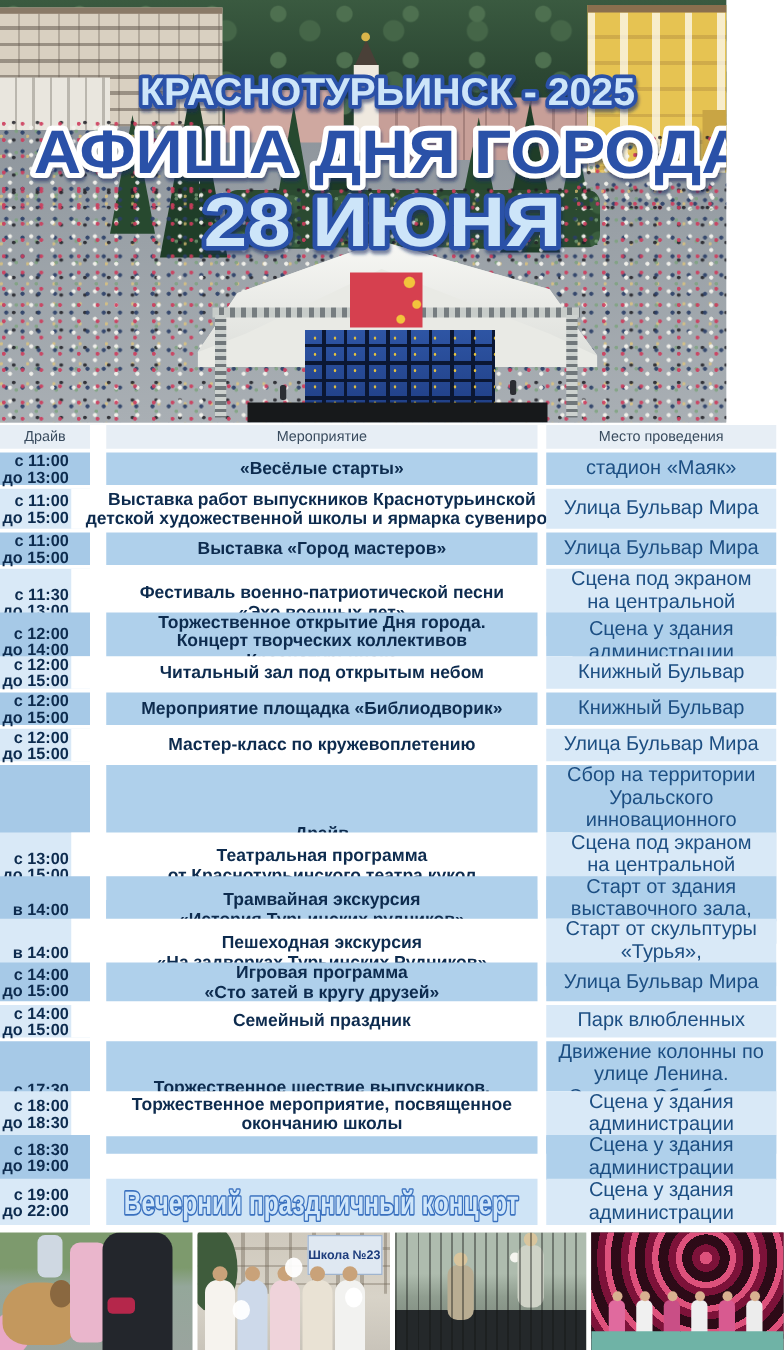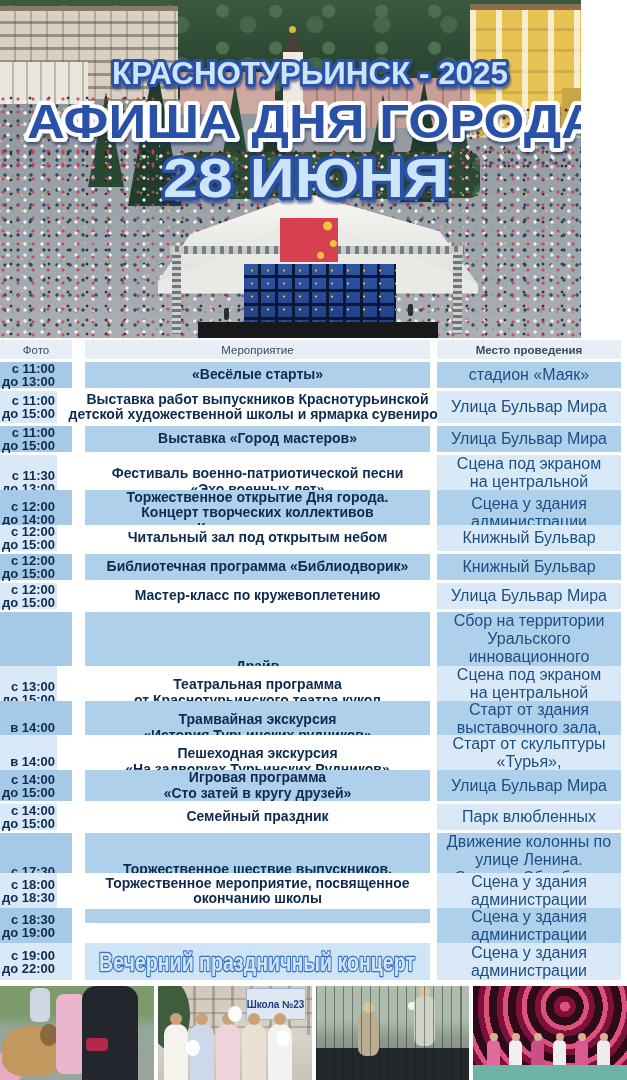--- a/index.html
+++ b/index.html
@@ -85,21 +85,21 @@
       display:grid;row-gap:3px;
       grid-template-rows:19px 26px 32px 26px 32px 32px 26px 26px 26px 51px 32px 31px 32px 31px 26px 37px 32px 32px 37px;}
   .hrow,.row{display:grid;grid-template-columns:72px 13px 345px 7px 184px;}
   .cell,.hcell{display:flex;align-items:center;justify-content:center;
       white-space:pre-line;text-align:center;}
   .time{grid-column:1;justify-content:flex-end;text-align:right;padding-right:17px;
       font-weight:bold;font-size:13px;line-height:1.0;color:#0d2b4e;box-sizing:border-box;}
   .event{grid-column:3;font-weight:bold;font-size:14px;line-height:1.1;color:#0d2b4e;}
   .place{grid-column:5;font-size:16px;line-height:1.12;color:#1c4e82;}
   .hcell{background:#e7eef5;font-size:11.5px;color:#394b5e;}
-  .hc-time{grid-column:1;}.hc-event{grid-column:3;}.hc-place{grid-column:5;font-weight:bold;}
+  .hc-time{grid-column:1;}.hc-event{grid-column:3;}.hc-place{grid-column:5;}
   .c-tblue{background:#a6c9e7;}
   .c-eblue,.c-pblue{background:#afd0eb;}
   .c-tlight,.c-plight{background:#d9e9f7;}
   .c-ewhite{background:#fff;margin:0 -28px;}
   .c-esp{background:#cfe4f6;}
 
   
   .strip{margin-top:6px;display:flex;gap:4px;height:94px;}
   .photo{position:relative;flex:1;overflow:hidden;}
   .photo *{position:absolute;}
@@ -193,21 +193,21 @@
       <g font-family="Liberation Sans, sans-serif" font-weight="bold" text-anchor="middle" stroke-linejoin="round" style="paint-order:stroke fill" filter="url(#tsh)">
         <text x="310" y="84" font-size="31" textLength="396" lengthAdjust="spacingAndGlyphs" fill="#cde5f9" stroke="#2b51a8" stroke-width="6">КРАСНОТУРЬИНСК - 2025</text>
         <text x="313" y="138" font-size="49" textLength="572" lengthAdjust="spacingAndGlyphs" fill="#2b51a8" stroke="#ffffff" stroke-width="8">АФИША ДНЯ ГОРОДА</text>
         <text x="306" y="197" font-size="56" textLength="286" lengthAdjust="spacingAndGlyphs" fill="#cde5f9" stroke="#2b51a8" stroke-width="7">28 ИЮНЯ</text>
       </g>
     </svg>
   </div>
 
   <div class="schedule">
     <div class="hrow">
-      <div class="hcell hc-time">Фото</div>
+      <div class="hcell hc-time">Драйв</div>
       <div class="hcell hc-event">Мероприятие</div>
       <div class="hcell hc-place">Место проведения</div>
     </div>
 
   <div class="row">
         <div class="cell time c-tblue">с 11:00
 до 13:00</div>
         <div class="cell event c-eblue">«Весёлые старты»</div>
         <div class="cell place c-pblue">стадион «Маяк»</div>
       </div>
@@ -241,21 +241,21 @@
       </div>
       <div class="row">
         <div class="cell time c-tlight">с 12:00
 до 15:00</div>
         <div class="cell event c-ewhite">Читальный зал под открытым небом</div>
         <div class="cell place c-plight">Книжный Бульвар</div>
       </div>
       <div class="row">
         <div class="cell time c-tblue">с 12:00
 до 15:00</div>
-        <div class="cell event c-eblue">Библиотечная программа «Библиодворик»</div>
+        <div class="cell event c-eblue">Мероприятие площадка «Библиодворик»</div>
         <div class="cell place c-pblue">Книжный Бульвар</div>
       </div>
       <div class="row">
         <div class="cell time c-tlight">с 12:00
 до 15:00</div>
         <div class="cell event c-ewhite">Мастер-класс по кружевоплетению</div>
         <div class="cell place c-plight">Улица Бульвар Мира</div>
       </div>
       <div class="row">
         <div class="cell time c-tblue">в 11:00</div>

